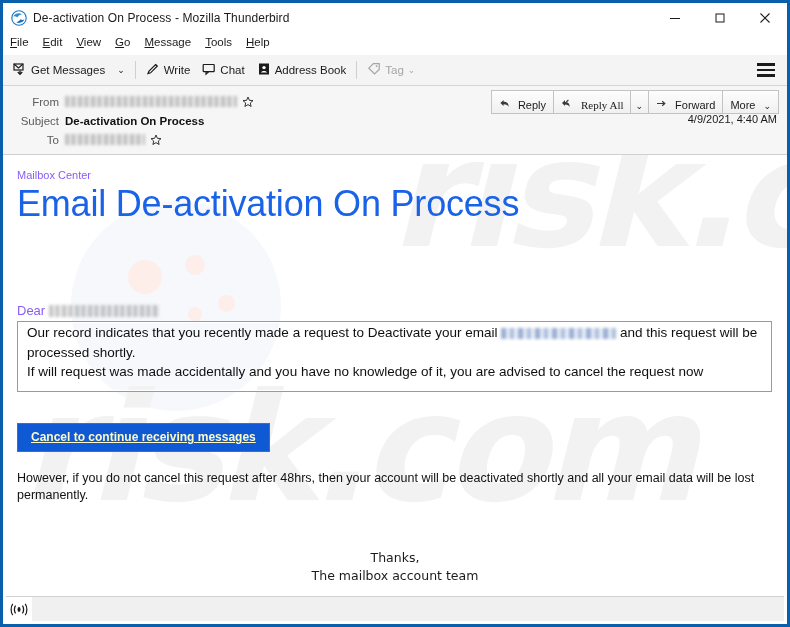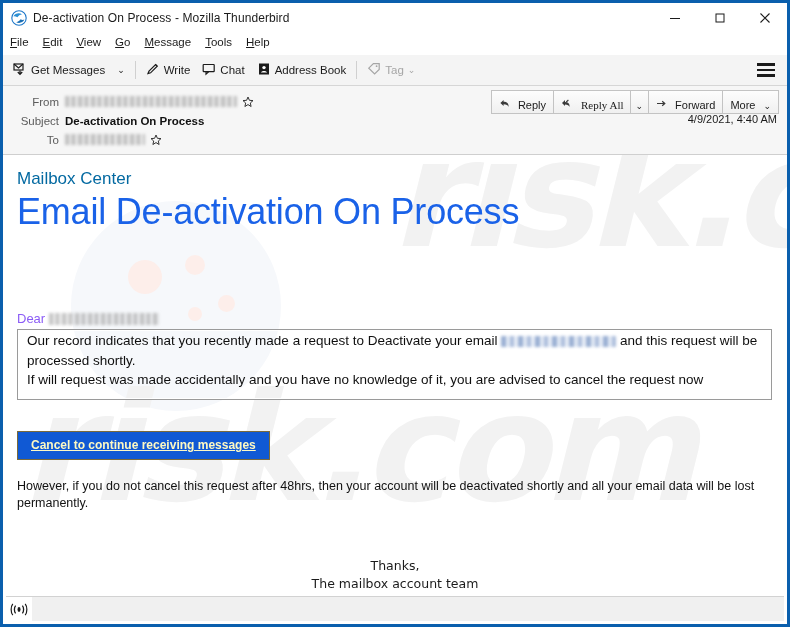--- a/index.html
+++ b/index.html
@@ -221,22 +221,22 @@
     position: absolute;
     border-radius: 50%;
     background: #fdeeea;
   }
   .content {
     position: relative;
     z-index: 1;
     padding: 14px 14px 0 14px;
   }
   .brandline {
-    font-size: 17px;
-    color: #0369a1;
+    font-size: 11px;
+    color: #8b5cf6;
     margin-bottom: 2px;
     font-family: "Liberation Sans", sans-serif;
   }
   .bighead {
     font-size: 36px;
     color: #1a62e8;
     font-family: "Liberation Sans", sans-serif;
     font-weight: normal;
     margin: 0 0 6px 0;
     line-height: 1.18;

